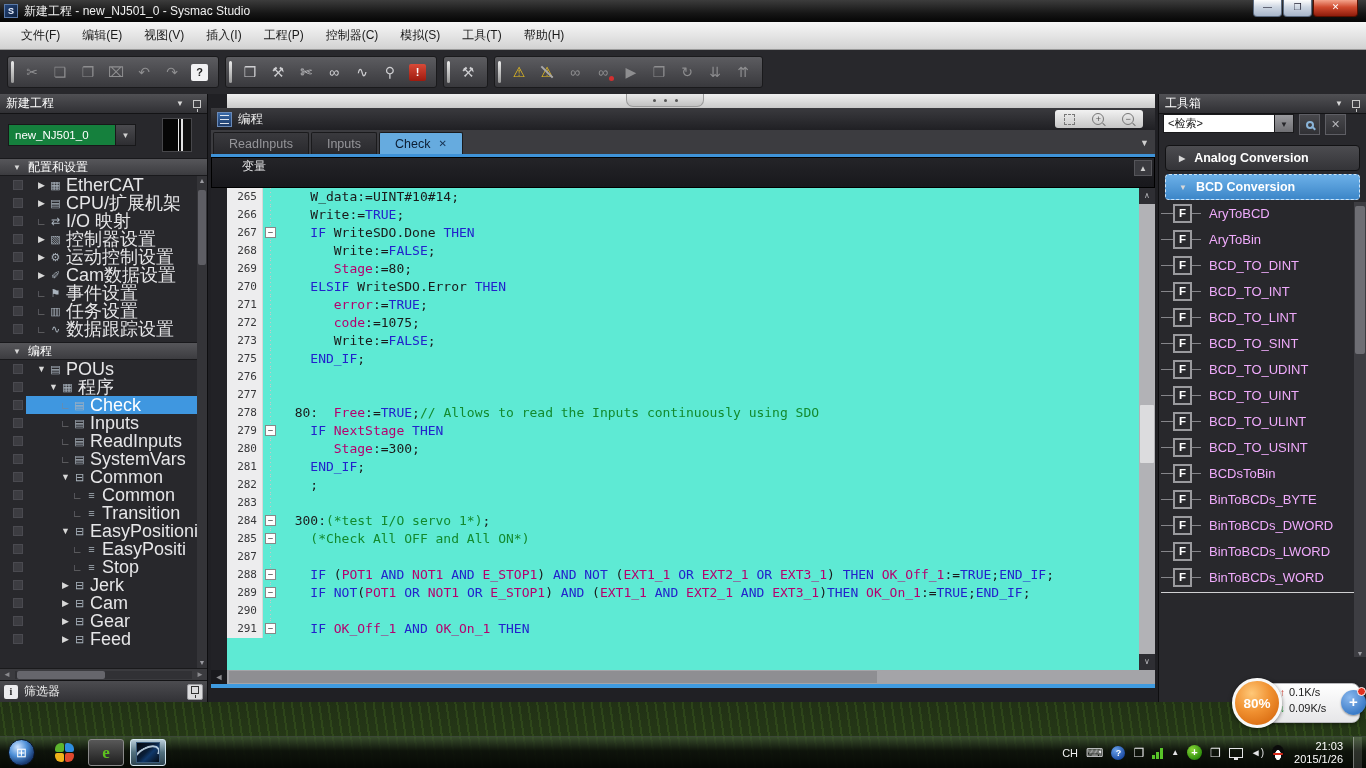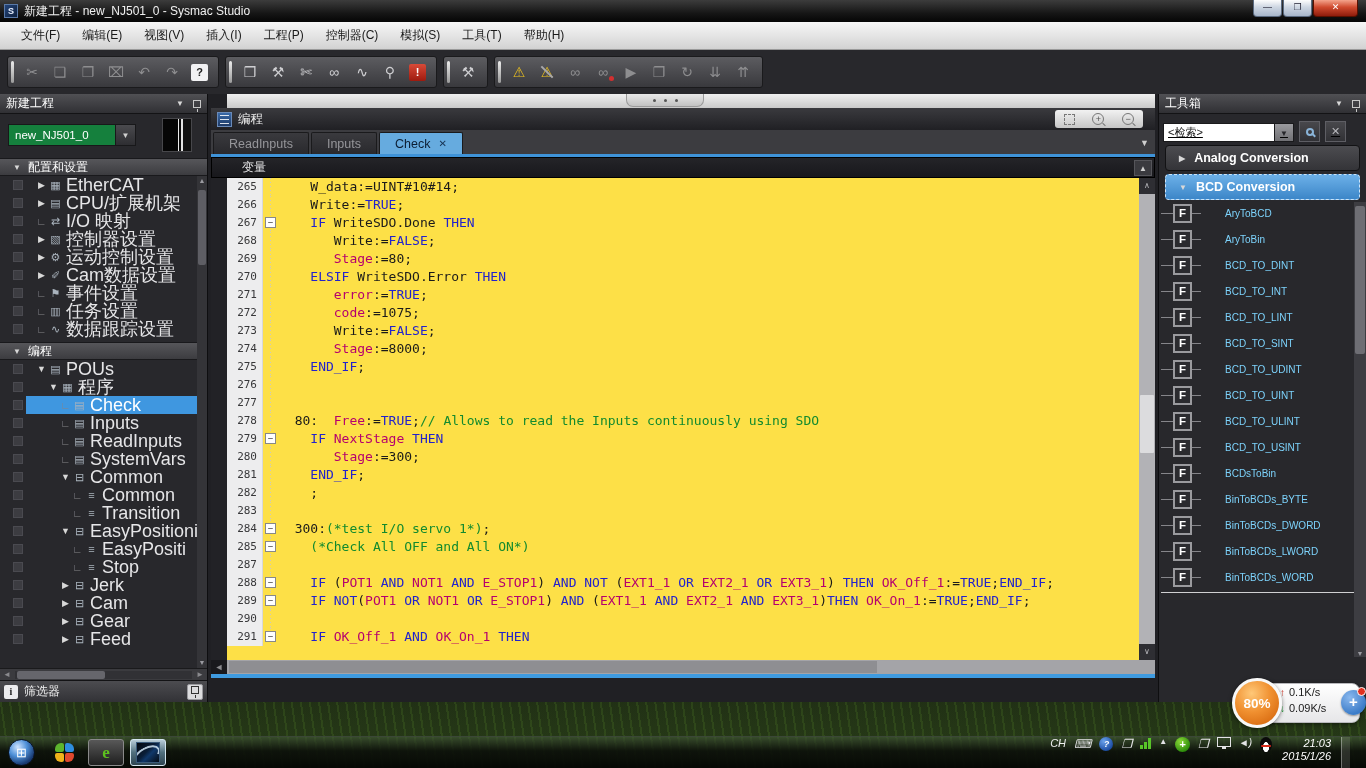--- a/index.html
+++ b/index.html
@@ -85,57 +85,57 @@
 .e-head .etitle { color:#f0f0f0; font-size:12.5px; }
 .zoombox { position:absolute; right:12px; top:2px; width:88px; height:18px; background:linear-gradient(180deg,#f2f2f2,#c6c6c6); border-radius:3px; display:flex; align-items:center; justify-content:space-around; }
 .fiticon { width:11px; height:11px; border:1px dashed #777; }
 .zi,.zo { width:12px; height:12px; border:1px solid #777; border-radius:50%; color:#555; font-size:9px; line-height:10px; text-align:center; position:relative; }
 .zi::after,.zo::after { content:''; position:absolute; width:4px; height:1px; background:#777; transform:rotate(45deg); right:-3px; bottom:-1px; }
 .e-tabs { height:27px; background:#3c3c40; display:flex; align-items:flex-end; position:relative; border-bottom:3px solid #3f93d8; }
 .tab { height:22px; padding:0 15px; display:flex; align-items:center; background:linear-gradient(180deg,#3a3a3e,#29292d); border:1px solid #1a1a1c; border-bottom:none; color:#96969a; font-size:12.5px; margin-left:2px; border-radius:2px 2px 0 0; }
 .tab.active { background:#66abdf; color:#0c1e33; }
 .tclose { margin-left:8px; font-size:10px; color:#173353; }
 .tabdrop { position:absolute; right:6px; bottom:6px; color:#cfcfcf; font-size:9px; }
-.e-vars { height:21px; background:linear-gradient(180deg,#242428,#18181c); border:1px solid #000; display:flex; align-items:center; position:relative; }
+.e-vars { height:31px; background:linear-gradient(180deg,#242428,#18181c); border:1px solid #000; display:flex; align-items:flex-start; position:relative; }
 .e-vars .vlabel { color:#e4e4e6; font-size:12px; margin-left:30px; }
 .vcollapse { position:absolute; right:2px; top:2px; width:18px; height:16px; background:#3a3a3f; border:1px solid #55555a; color:#cfcfcf; font-size:8px; text-align:center; line-height:16px; }
 .e-codewrap { height:482px; background:#222226; display:flex; padding-left:16px; }
-.code-main { flex:1; background:#fde047; overflow:hidden; }
+.code-main { flex:1; background:#5eead4; overflow:hidden; }
 .cline { height:18px; line-height:18px; display:flex; white-space:pre; }
 .lnum { width:36px; background:#ededee; color:#38383a; font-size:11px; font-family:"DejaVu Sans Mono",monospace; text-align:right; padding-right:5px; border-right:1px solid #d8d8d8; flex:none; }
 .lfold { width:16px; flex:none; background-image:repeating-linear-gradient(180deg,#c8c8c8 0 1px, transparent 1px 4px); background-size:1px 100%; background-position:7px 0; background-repeat:no-repeat; position:relative; }
 .fbox2 { position:absolute; left:2px; top:3px; width:11px; height:11px; border:1px solid #888; background:#fff; color:#444; font-size:9px; line-height:9px; text-align:center; font-family:"DejaVu Sans Mono",monospace; }
 .ltext { font-family:"DejaVu Sans Mono",monospace; font-size:13px; color:#1a1a1a; }
 .ltext .k { color:#2222cc; } .ltext .v { color:#b5006e; } .ltext .c { color:#128a2e; } .ltext .p { color:#1a1a1a; }
 .code-vsb { width:16px; background:#b2b2b6; position:relative; flex:none; }
 .code-vsb .va { position:absolute; left:0; width:16px; height:16px; background:#2e2e33; color:#b8b8bc; font-size:8px; text-align:center; line-height:16px; }
 .code-vsb .vth { position:absolute; left:1px; width:14px; top:45%; height:58px; background:#dcdcde; border-radius:1px; }
 .e-hsb { height:14px; background:#a4a4a8; display:flex; align-items:center; }
 .e-hsb .ha { width:16px; height:14px; background:#19191d; color:#8a8a8e; font-size:9px; text-align:center; line-height:14px; flex:none; }
 .e-hsb .htr { flex:1; height:14px; position:relative; }
 .e-hsb .hth2 { position:absolute; left:2px; top:1px; right:30%; height:12px; background:#8e8e92; }
 .e-blue { height:4px; background:#3f9be0; }
 
 
 .rpanel { width:208px; background:#28282c; border-left:1px solid #0e0e10; display:flex; flex-direction:column; }
-.searchrow { height:28px; display:flex; align-items:flex-end; padding:0 4px;text-decoration:underline; }
+.searchrow { height:28px; display:flex; align-items:flex-start; padding:0 4px; }
 .searchinput { width:112px; height:19px; border:1px solid #1a1a1c; font-size:11px; padding:0 4px; background:#fff; color:#111; font-family:"Liberation Sans",sans-serif; }
 .searcharr { width:19px; height:19px; background:linear-gradient(180deg,#9a9a9e,#707074); border:1px solid #1a1a1c; border-left:none; color:#26262a; font-size:8px; text-align:center; line-height:19px; }
 .sqbtn { width:21px; height:21px; background:linear-gradient(180deg,#48484c,#313135); border:1px solid #5e5e64; margin-left:5px; display:flex; align-items:center; justify-content:center; color:#b8b8bc; font-size:11px; }
 .mag { width:8px; height:8px; border:2px solid #8ab4d8; border-radius:50%; position:relative; }
 .mag::after { content:''; position:absolute; width:5px; height:2px; background:#8ab4d8; transform:rotate(45deg); right:-4px; bottom:-2px; }
 .groupbar { height:26px; margin:3px 6px 0 6px; border-radius:4px; display:flex; align-items:center; padding-left:8px; font-size:12.5px; font-weight:bold; color:#fff; }
 .groupbar.dark { background:linear-gradient(180deg,#4c4c50,#343438); border:1px solid #121214; }
 .groupbar.blue { background:linear-gradient(180deg,#6cb0e8,#3c86c8); border:1px dashed #cde4f8; }
 .groupbar .tri { margin-right:9px; }
 .fnrow { height:26px; display:flex; align-items:center; padding-left:2px; }
 .fl1 { width:12px; height:1px; background:#85858a; }
 .fl2 { width:9px; height:1px; background:#85858a; }
 .fbx { width:19px; height:19px; border:2px solid #9a9a9e; background:#2b2b2f; color:#fff; font-size:11.5px; font-weight:bold; text-align:center; line-height:15px; }
-.fnlabel { color:#7dd3fc; font-size:10px; margin-left:24px; }
+.fnlabel { color:#f0abfc; font-size:13px; margin-left:8px; }
 .fnwrap { position:relative; flex:1; overflow:hidden; }
 .rp-sb { position:absolute; right:0; top:2px; width:12px; height:455px; background:#3d3d42; }
 .rp-sb .th { position:absolute; left:1px; right:1px; top:4px; height:148px; background:#6e6e74; border-radius:2px; }
 .rp-sb .dn { position:absolute; bottom:0; left:0; right:0; color:#9a9aa0; font-size:7px; text-align:center; }
 .rp-div { height:1px; background:#d0d0d2; margin:2px 2px 0 2px; }
 
 
 .widget { position:absolute; left:1232px; top:678px; width:134px; height:52px; z-index:50; }
 .wpill { position:absolute; left:22px; top:5px; width:106px; height:40px; background:linear-gradient(180deg,#ffffff,#e6e6e8); border:1px solid #b8b8bc; border-radius:8px; box-shadow:0 1px 4px rgba(0,0,0,.5); }
 .wrow { position:absolute; left:48px; font-size:11px; color:#1a1a1a; display:flex; align-items:center; }
@@ -151,21 +151,21 @@
 .orb { width:27px; height:27px; border-radius:50%; margin:0 8px 0 8px; background:radial-gradient(circle at 35% 28%, #cfe4ff, #4e90d8 38%, #1a3c74 72%, #0a1a38); border:1px solid #0a1222; color:#fff; font-size:13px; text-align:center; line-height:26px; }
 .tapp { width:36px; height:27px; margin:0 3px; border-radius:3px; display:flex; align-items:center; justify-content:center; }
 .pinwheel { display:grid; grid-template-columns:9px 9px; grid-template-rows:9px 9px; gap:1px; transform:rotate(0deg); }
 .pinwheel i { border-radius:2px; } .pinwheel i:nth-child(1){background:#5db52d;border-radius:6px 2px 2px 2px;} .pinwheel i:nth-child(2){background:#2e8de0;border-radius:2px 6px 2px 2px;} .pinwheel i:nth-child(3){background:#f0b21a;border-radius:2px 2px 2px 6px;} .pinwheel i:nth-child(4){background:#e0482e;border-radius:2px 2px 6px 2px;}
 .tapp.boxed { background:linear-gradient(180deg,#585858,#1e1e1e); border:1px solid #8a8a8a; }
 .greene { color:#5dc21e; font-size:17px; font-weight:bold; font-family:"Liberation Serif",serif; }
 .tapp.active { background:linear-gradient(180deg,#b8ccd8,#51707e 50%,#2e4450); border:1px solid #d2e4ee; }
 .sysmacthumb { width:24px; height:21px; background:linear-gradient(135deg,#04080f 0%, #0a1e38 45%, #10386a 60%, #060c14 100%); border:1px solid #3a5a7a; position:relative; overflow:hidden; }
 .sysmacthumb::after { content:''; position:absolute; left:-4px; top:4px; width:24px; height:12px; border:2px solid rgba(220,240,255,.8); border-radius:50%; border-left-color:transparent; border-bottom-color:transparent; transform:rotate(-28deg); }
 .spacer { flex:1; }
-.tray { display:flex; gap:8px; color:#f0f0f0; font-size:11px; margin-right:16px;font-style:italic; }
+.tray { display:flex; align-items:center; gap:8px; color:#f0f0f0; font-size:11px; margin-right:4px; }
 .trayico { color:#e4e4e6; font-size:12px; }
 .helpco { width:14px; height:14px; border-radius:50%; background:radial-gradient(circle at 35% 30%, #6aa2ec, #1a4aa0 75%); color:#fff; font-size:9px; font-weight:bold; text-align:center; line-height:14px; }
 .wifi { display:flex; align-items:flex-end; gap:1px; height:12px; }
 .wifi i { width:3px; background:#58c428; display:block; }
 .wifi i:nth-child(1){height:4px;} .wifi i:nth-child(2){height:7px;} .wifi i:nth-child(3){height:11px;}
 .shieldp { width:15px; height:15px; border-radius:50%; background:radial-gradient(circle at 35% 30%, #8ad838, #2a8a0a 75%); color:#fff; font-weight:bold; font-size:11px; text-align:center; line-height:14px; }
 .mon { width:14px; height:10px; border:1px solid #e4e4e6; position:relative; }
 .mon::after { content:''; position:absolute; left:4px; bottom:-3px; width:4px; height:2px; background:#e4e4e6; }
 .qq { width:12px; height:15px; border-radius:50% 50% 46% 46%; background:radial-gradient(ellipse at 50% 68%, #fff 0 33%, #0a0a0a 38%); position:relative; }
 .qq::after { content:''; position:absolute; left:1px; top:8px; width:10px; height:2px; background:#d82a1a; border-radius:1px; }
@@ -470,21 +470,20 @@
           <div class="code-main" id="code-lines">
               <div class="cline"><span class="lnum">265</span><span class="lfold"></span><span class="ltext"><span class="p">    W_data:=UINT#10#14;</span></span></div>
               <div class="cline"><span class="lnum">266</span><span class="lfold"></span><span class="ltext"><span class="p">    Write:=</span><span class="k">TRUE</span><span class="p">;</span></span></div>
               <div class="cline"><span class="lnum">267</span><span class="lfold"><span class="fbox2">−</span></span><span class="ltext"><span class="p">    </span><span class="k">IF</span><span class="p"> WriteSDO.Done </span><span class="k">THEN</span></span></div>
               <div class="cline"><span class="lnum">268</span><span class="lfold"></span><span class="ltext"><span class="p">       Write:=</span><span class="k">FALSE</span><span class="p">;</span></span></div>
               <div class="cline"><span class="lnum">269</span><span class="lfold"></span><span class="ltext"><span class="p">       </span><span class="v">Stage</span><span class="p">:=80;</span></span></div>
               <div class="cline"><span class="lnum">270</span><span class="lfold"></span><span class="ltext"><span class="p">    </span><span class="k">ELSIF</span><span class="p"> WriteSDO.Error </span><span class="k">THEN</span></span></div>
               <div class="cline"><span class="lnum">271</span><span class="lfold"></span><span class="ltext"><span class="p">       </span><span class="v">error</span><span class="p">:=</span><span class="k">TRUE</span><span class="p">;</span></span></div>
               <div class="cline"><span class="lnum">272</span><span class="lfold"></span><span class="ltext"><span class="p">       </span><span class="v">code</span><span class="p">:=1075;</span></span></div>
               <div class="cline"><span class="lnum">273</span><span class="lfold"></span><span class="ltext"><span class="p">       Write:=</span><span class="k">FALSE</span><span class="p">;</span></span></div>
-              <div class="cline"><span class="lnum">274</span><span class="lfold"></span><span class="ltext"><span class="p">       </span><span class="v">Stage</span><span class="p">:=8000;</span></span></div>
               <div class="cline"><span class="lnum">275</span><span class="lfold"></span><span class="ltext"><span class="p">    </span><span class="k">END_IF</span><span class="p">;</span></span></div>
               <div class="cline"><span class="lnum">276</span><span class="lfold"></span><span class="ltext"></span></div>
               <div class="cline"><span class="lnum">277</span><span class="lfold"></span><span class="ltext"></span></div>
               <div class="cline"><span class="lnum">278</span><span class="lfold"></span><span class="ltext"><span class="p">  80:  </span><span class="v">Free</span><span class="p">:=</span><span class="k">TRUE</span><span class="p">;</span><span class="c">// Allows to read the Inputs continuously using SDO</span></span></div>
               <div class="cline"><span class="lnum">279</span><span class="lfold"><span class="fbox2">−</span></span><span class="ltext"><span class="p">    </span><span class="k">IF</span><span class="p"> </span><span class="v">NextStage</span><span class="p"> </span><span class="k">THEN</span></span></div>
               <div class="cline"><span class="lnum">280</span><span class="lfold"></span><span class="ltext"><span class="p">       </span><span class="v">Stage</span><span class="p">:=300;</span></span></div>
               <div class="cline"><span class="lnum">281</span><span class="lfold"></span><span class="ltext"><span class="p">    </span><span class="k">END_IF</span><span class="p">;</span></span></div>
               <div class="cline"><span class="lnum">282</span><span class="lfold"></span><span class="ltext"><span class="p">    ;</span></span></div>
               <div class="cline"><span class="lnum">283</span><span class="lfold"></span><span class="ltext"></span></div>
               <div class="cline"><span class="lnum">284</span><span class="lfold"><span class="fbox2">−</span></span><span class="ltext"><span class="p">  300:</span><span class="c">(*test I/O servo 1*)</span><span class="p">;</span></span></div>

